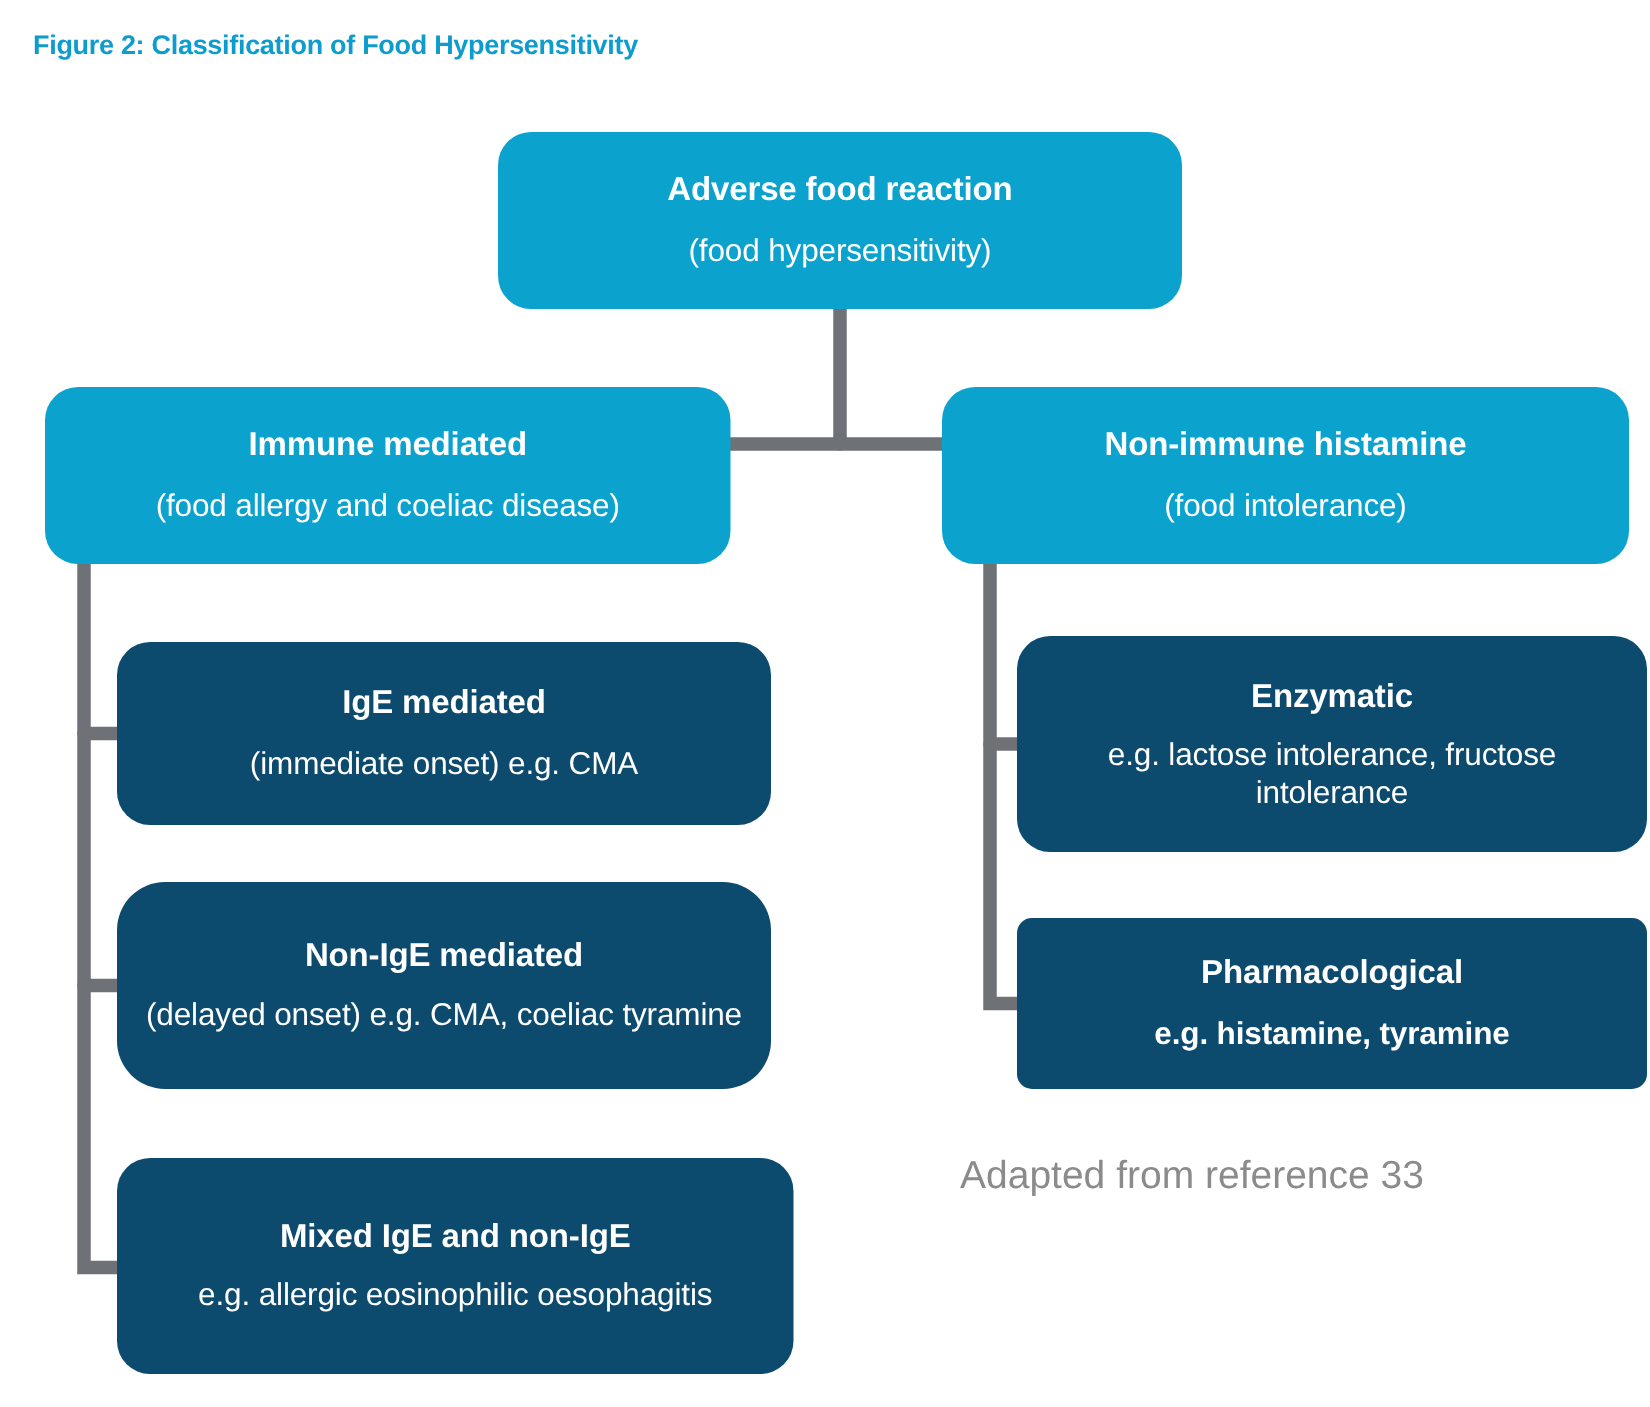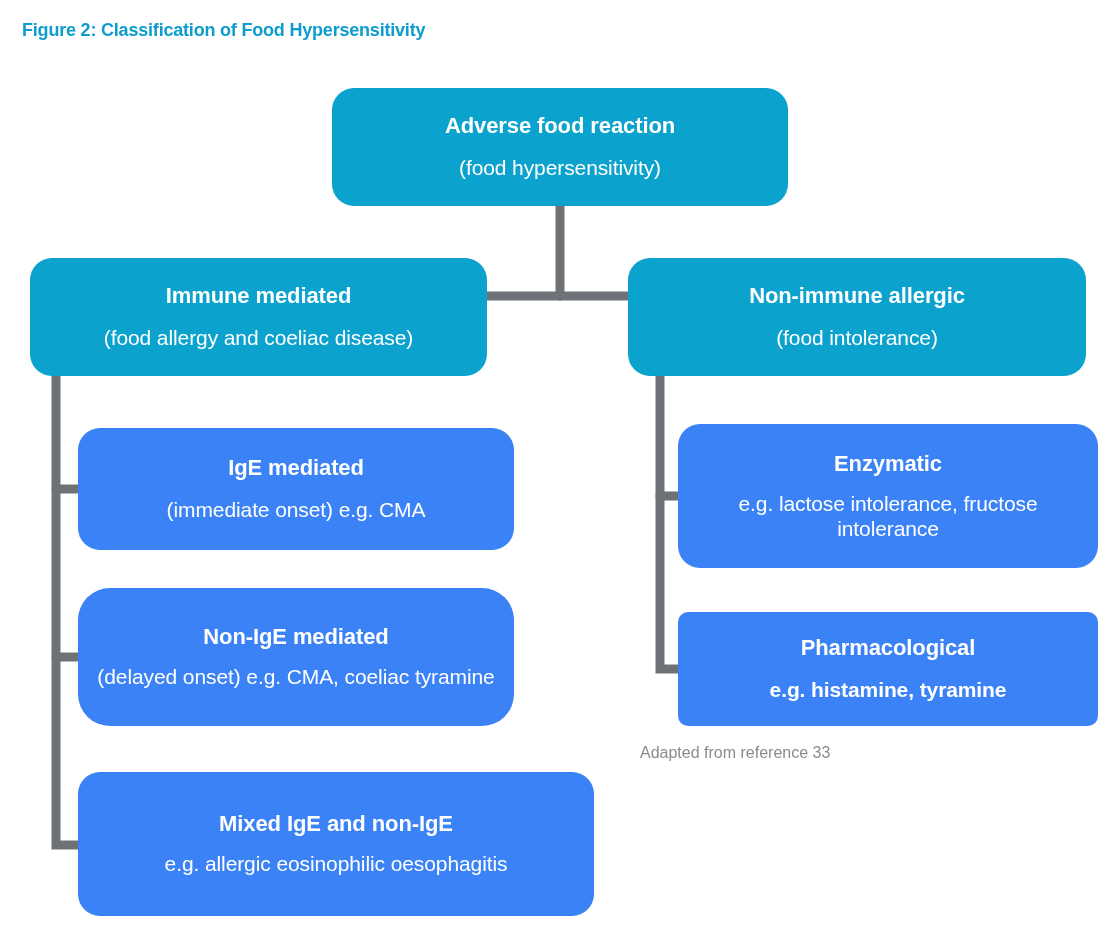--- a/index.html
+++ b/index.html
@@ -65,42 +65,42 @@
     margin-top: 16px;
     letter-spacing: -0.1px;
   }
   .node .line-sub.bold {
     font-weight: bold;
     text-align: center;
   }
 
   .level1 { background: #0ba2ce; }
   .level2 { background: #0ba2ce; }
-  .level3 { background: #3b82f6; }
+  .level3 { background: #0c4a6e; }
 
   
   #node-root          { left: 332px; top:  88px; width: 456px; height: 118px; }
   #node-immune        { left:  30px; top: 258px; width: 457px; height: 118px; }
   #node-nonimmune     { left: 628px; top: 258px; width: 458px; height: 118px; }
   #node-ige           { left:  78px; top: 428px; width: 436px; height: 122px; }
   #node-nonige        { left:  78px; top: 588px; width: 436px; height: 138px; border-radius: 32px; }
-  #node-mixed         { left:  78px; top: 772px; width: 516px; height: 144px; }
+  #node-mixed         { left:  78px; top: 772px; width: 451px; height: 144px; }
   #node-enzymatic     { left: 678px; top: 424px; width: 420px; height: 144px; }
   #node-pharma        { left: 678px; top: 612px; width: 420px; height: 114px; border-radius: 10px; }
 
   #node-enzymatic .line-sub,
   #node-nonige .line-sub,
   #node-mixed .line-sub { margin-top: 14px; }
 
   
   .caption {
     position: absolute;
     left: 640px;
-    top: 744px;
-    font-size: 16px;
+    top: 768px;
+    font-size: 26px;
     color: #8b8b8b;
     white-space: nowrap;
   }
 </style>
 </head>
 <body>
 
 <div id="figure">
 
   <div class="figure-title">Figure 2: Classification of Food Hypersensitivity</div>
@@ -125,21 +125,21 @@
     <div class="line-main">Immune mediated</div>
     <div class="line-sub">(food allergy and coeliac disease)</div>
   </div>
 
   <div class="node level1" id="node-root">
     <div class="line-main">Adverse food reaction</div>
     <div class="line-sub">(food hypersensitivity)</div>
   </div>
 
   <div class="node level2" id="node-nonimmune">
-    <div class="line-main">Non-immune allergic</div>
+    <div class="line-main">Non-immune histamine</div>
     <div class="line-sub">(food intolerance)</div>
   </div>
 
   <div class="node level3" id="node-ige">
     <div class="line-main">IgE mediated</div>
     <div class="line-sub">(immediate onset) e.g. CMA</div>
   </div>
 
   <div class="node level3" id="node-nonige">
     <div class="line-main">Non-IgE mediated</div>

